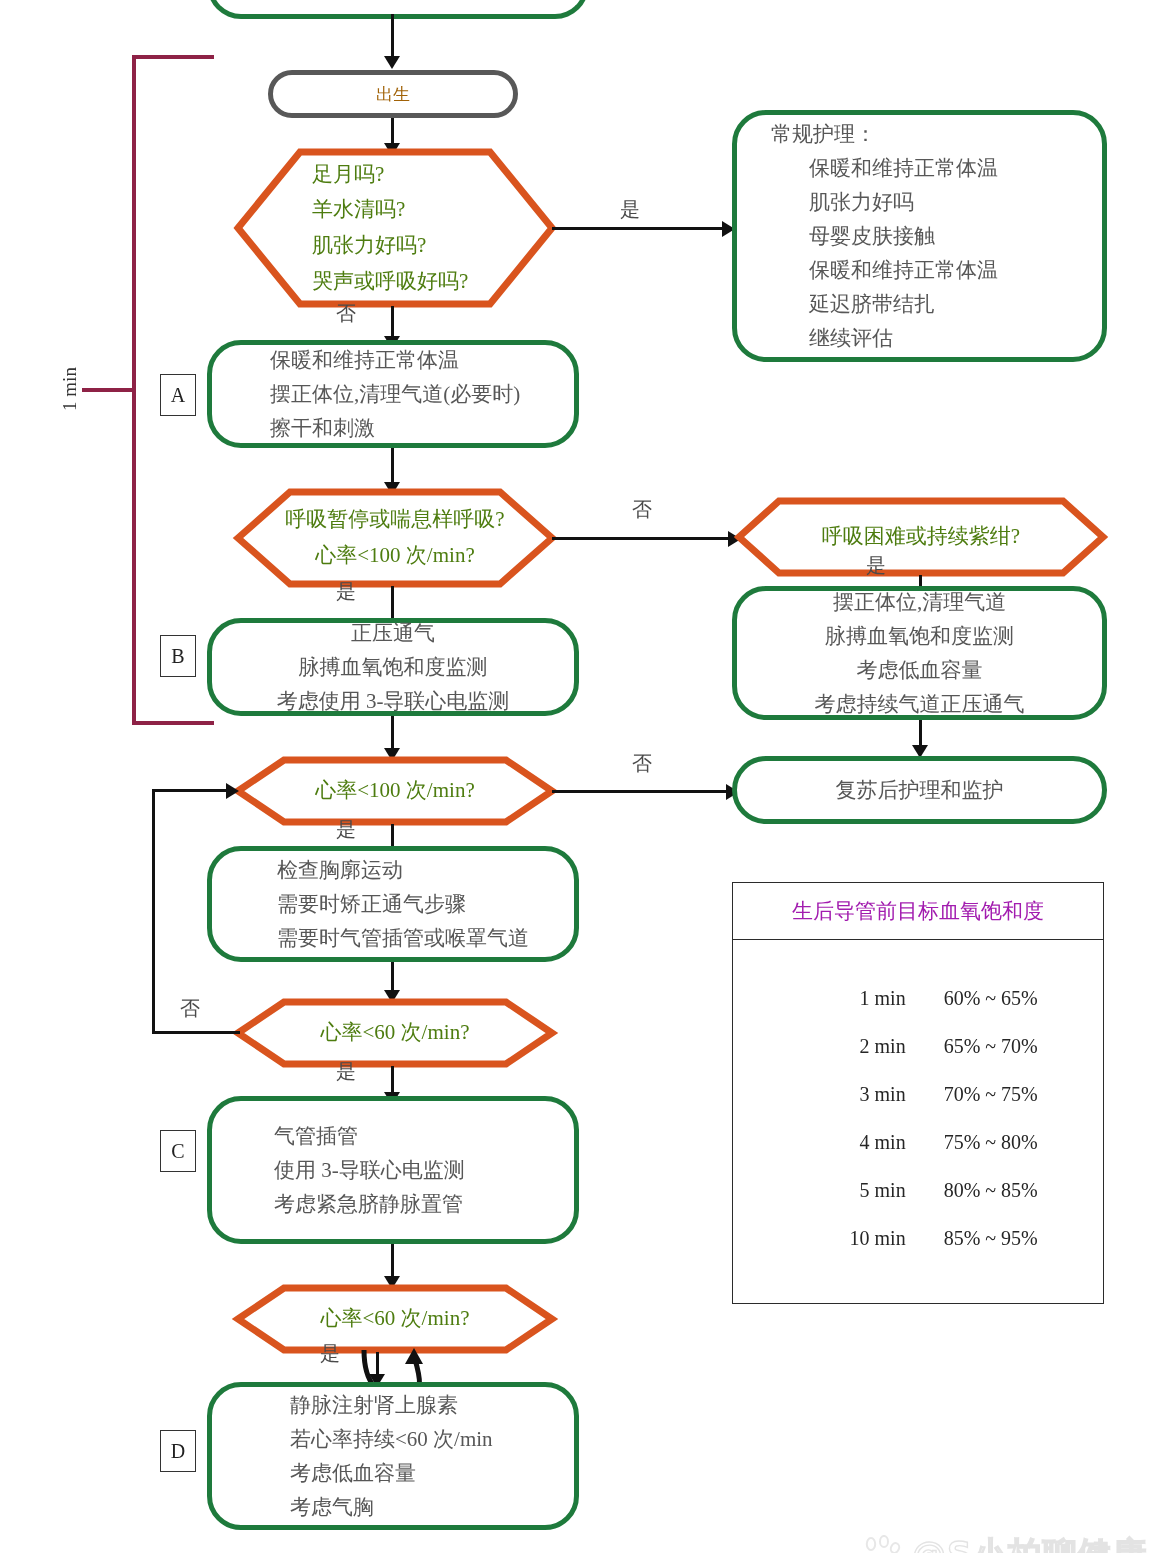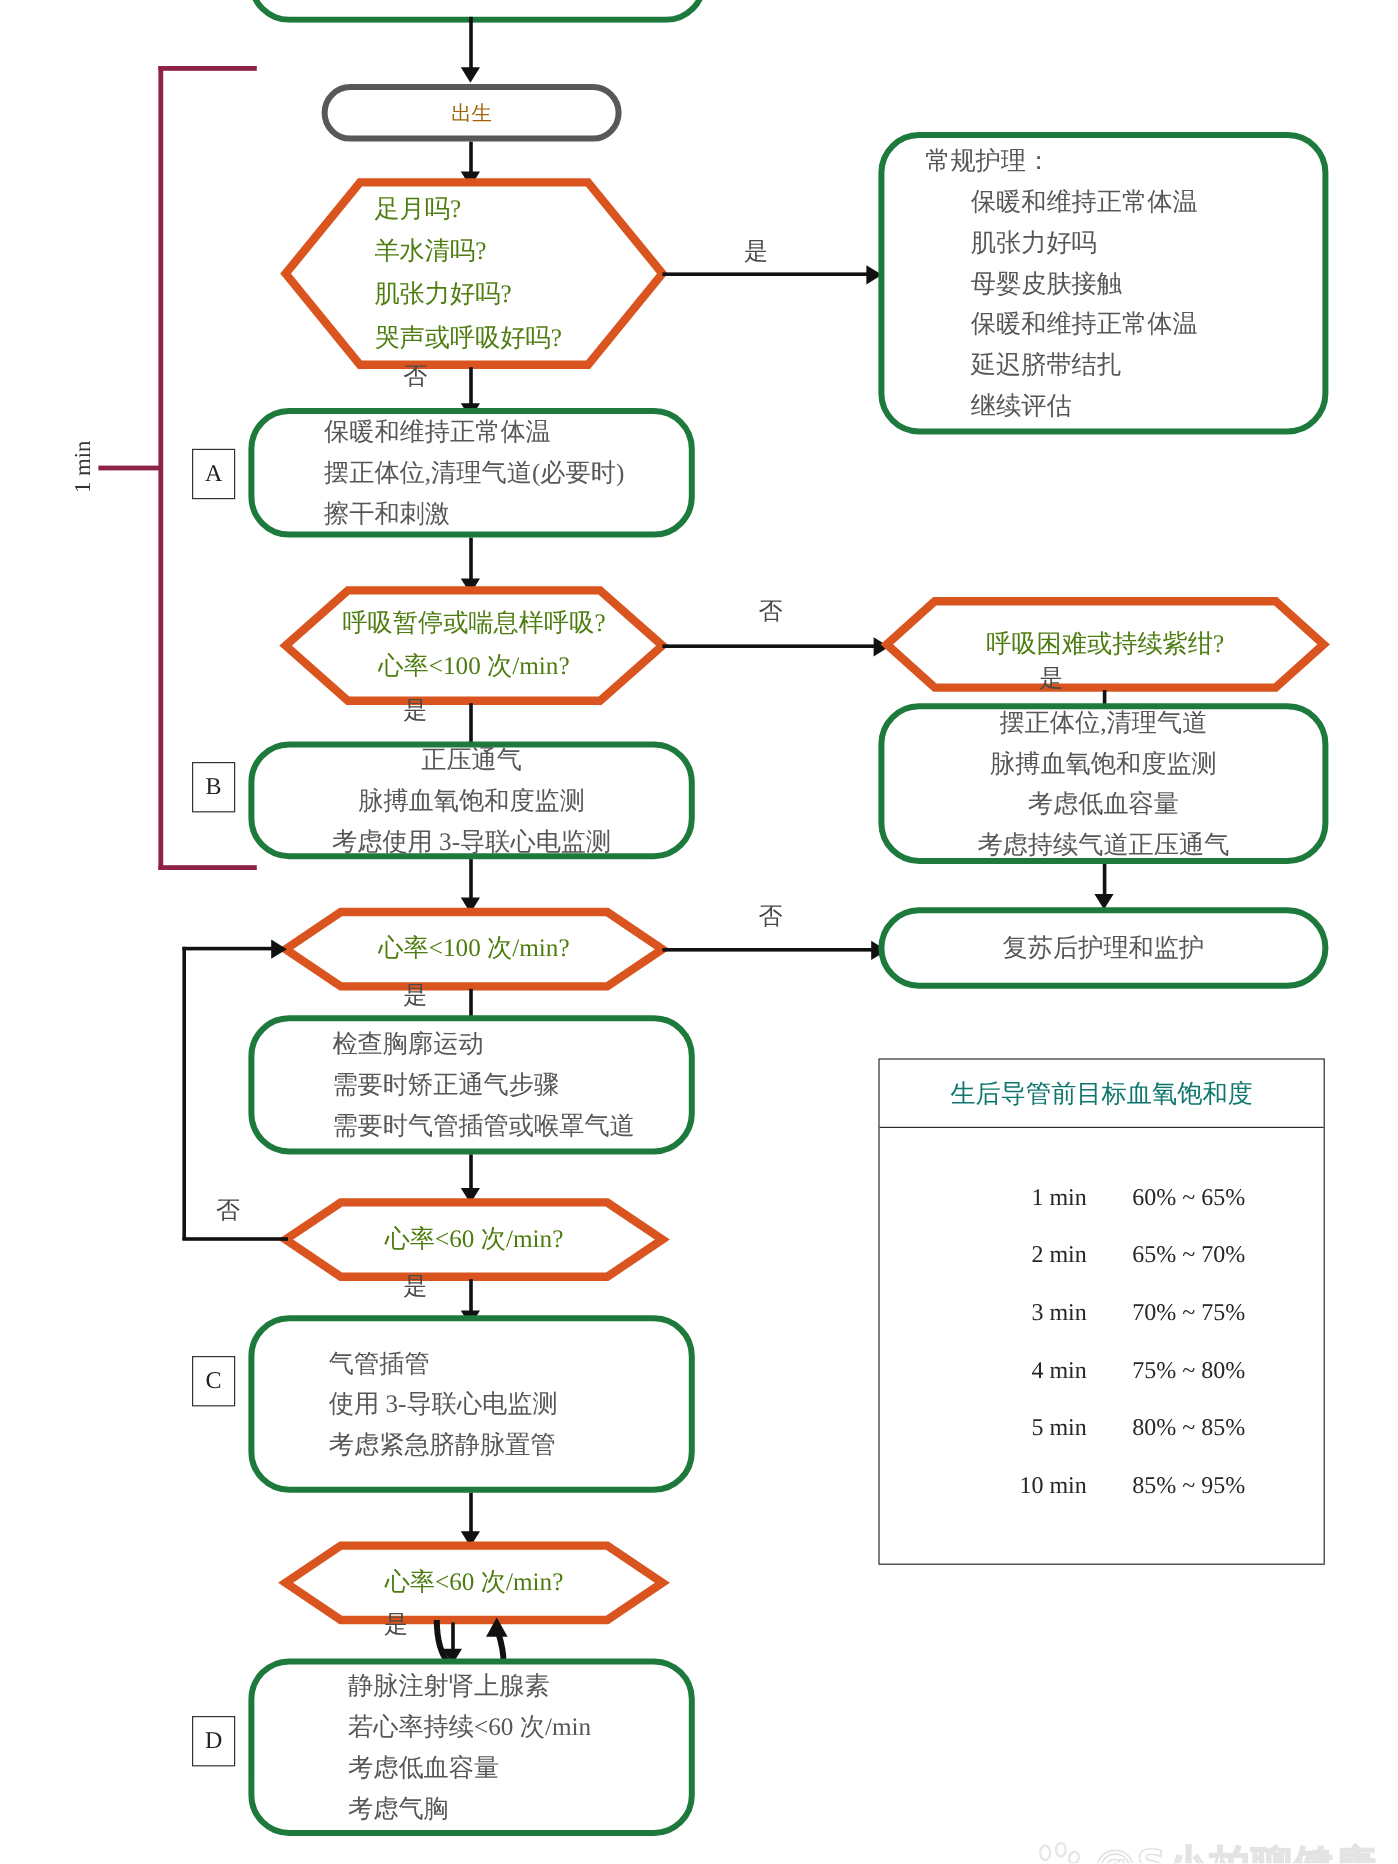--- a/index.html
+++ b/index.html
@@ -109,21 +109,21 @@
   .spo2{
     position:absolute;
     border:1.6px solid #2b2b2b;
     background:#fff;
     box-sizing:border-box;
   }
   .spo2 .thead{
     border-bottom:1.6px solid #2b2b2b;
     height:56px;
     display:flex;align-items:center;justify-content:center;
-    font-size:21px;color:#0f766e;
+    font-size:21px;color:#a21caf;
   }
   .spo2 .tbody{padding:34px 0 28px 0;}
   .spo2 .trow{
     display:flex;
     height:48px;
     align-items:center;
     font-size:20px;
     color:#262626;
   }
   .spo2 .c1{width:52%;text-align:right;padding-right:8px;}

